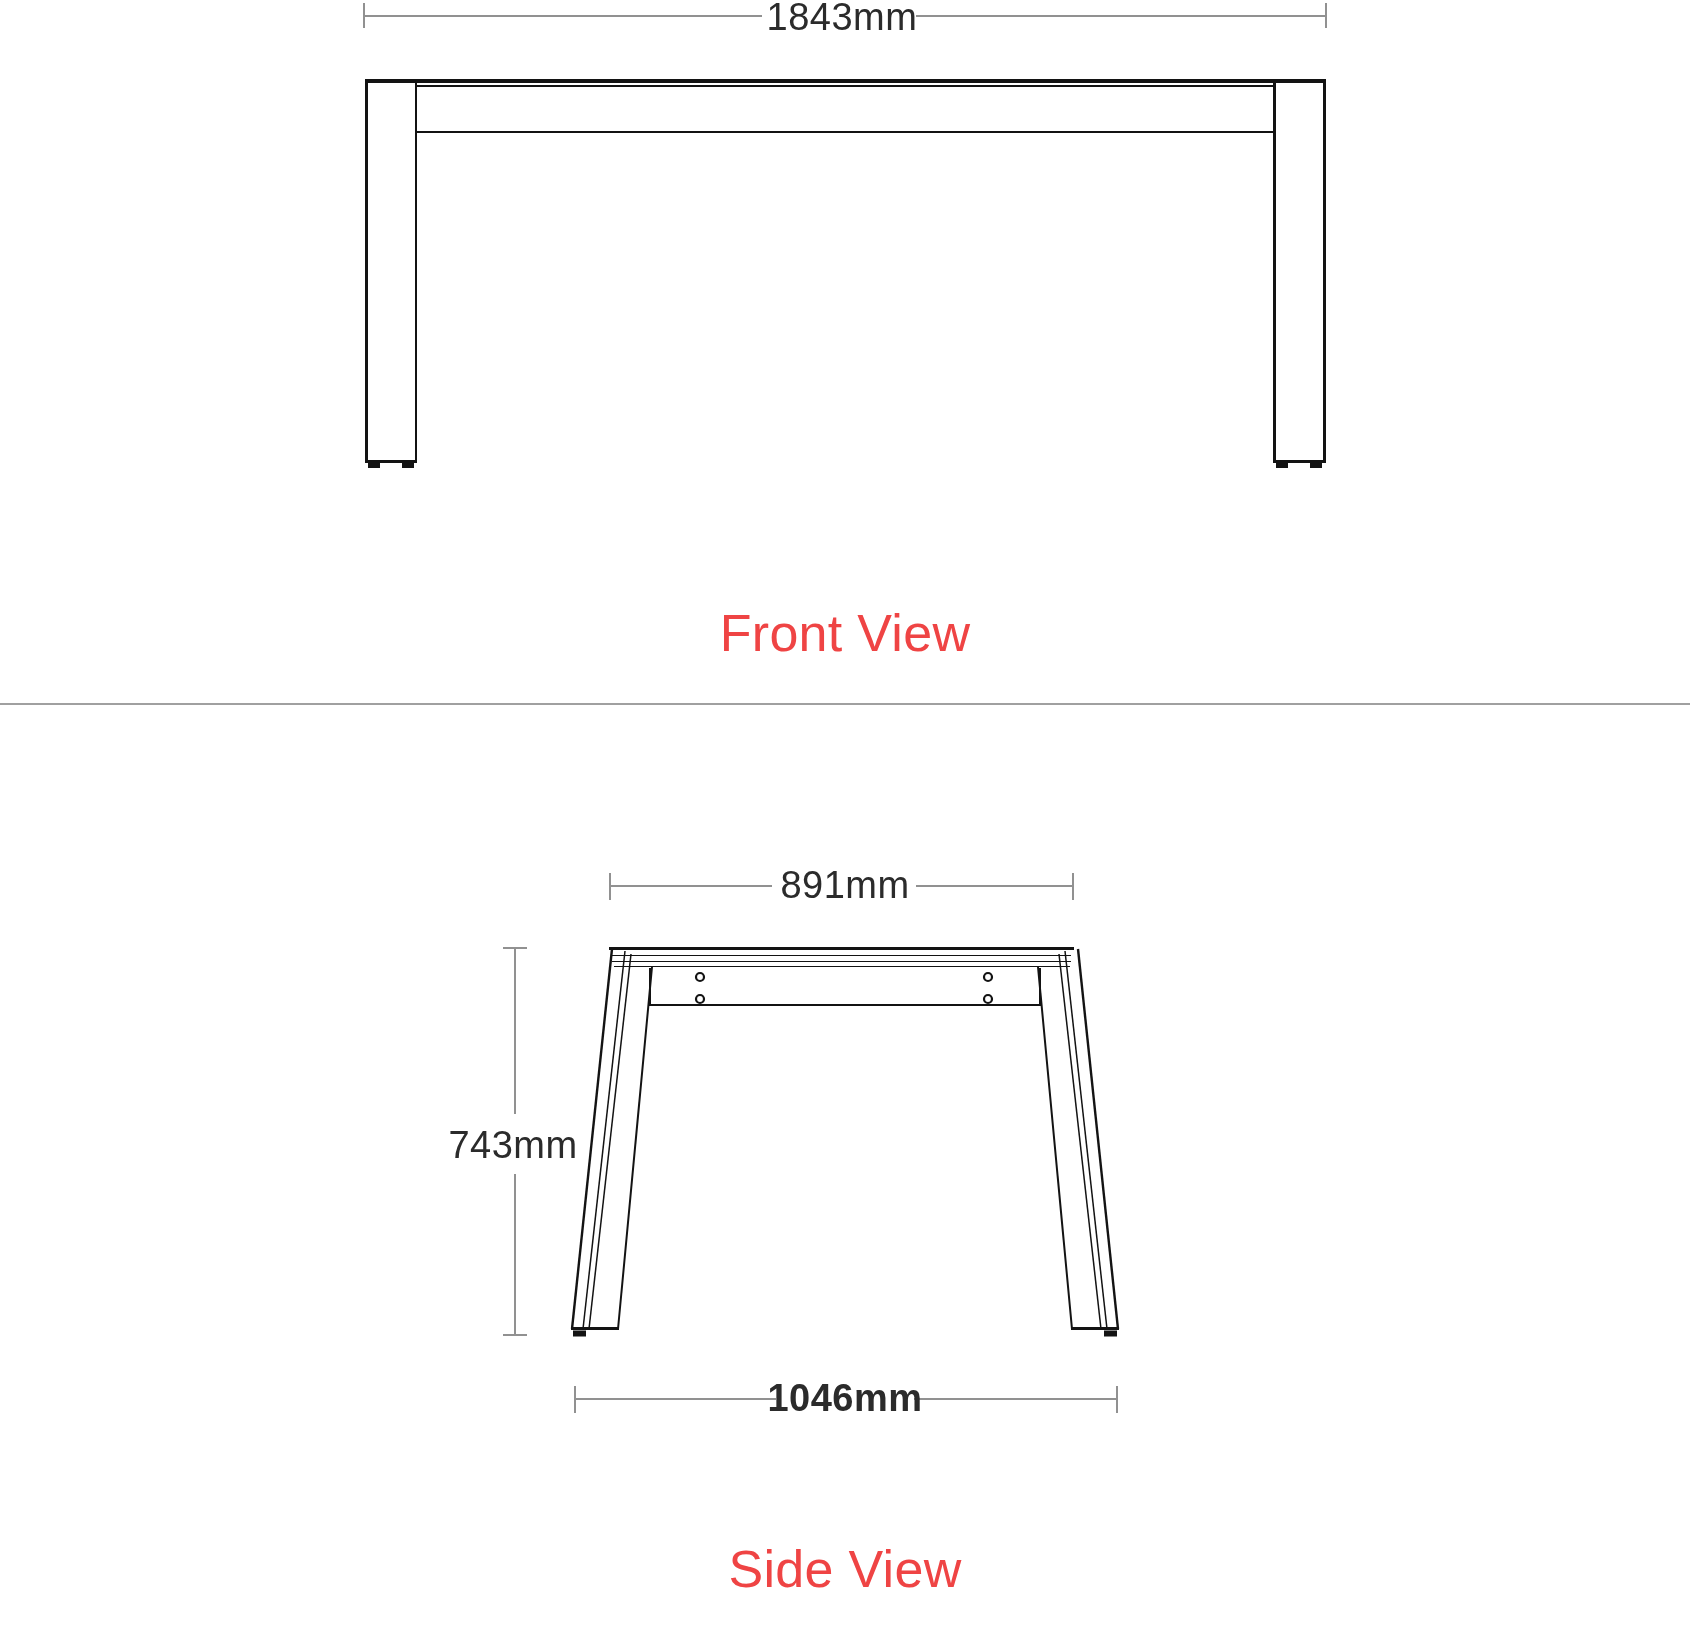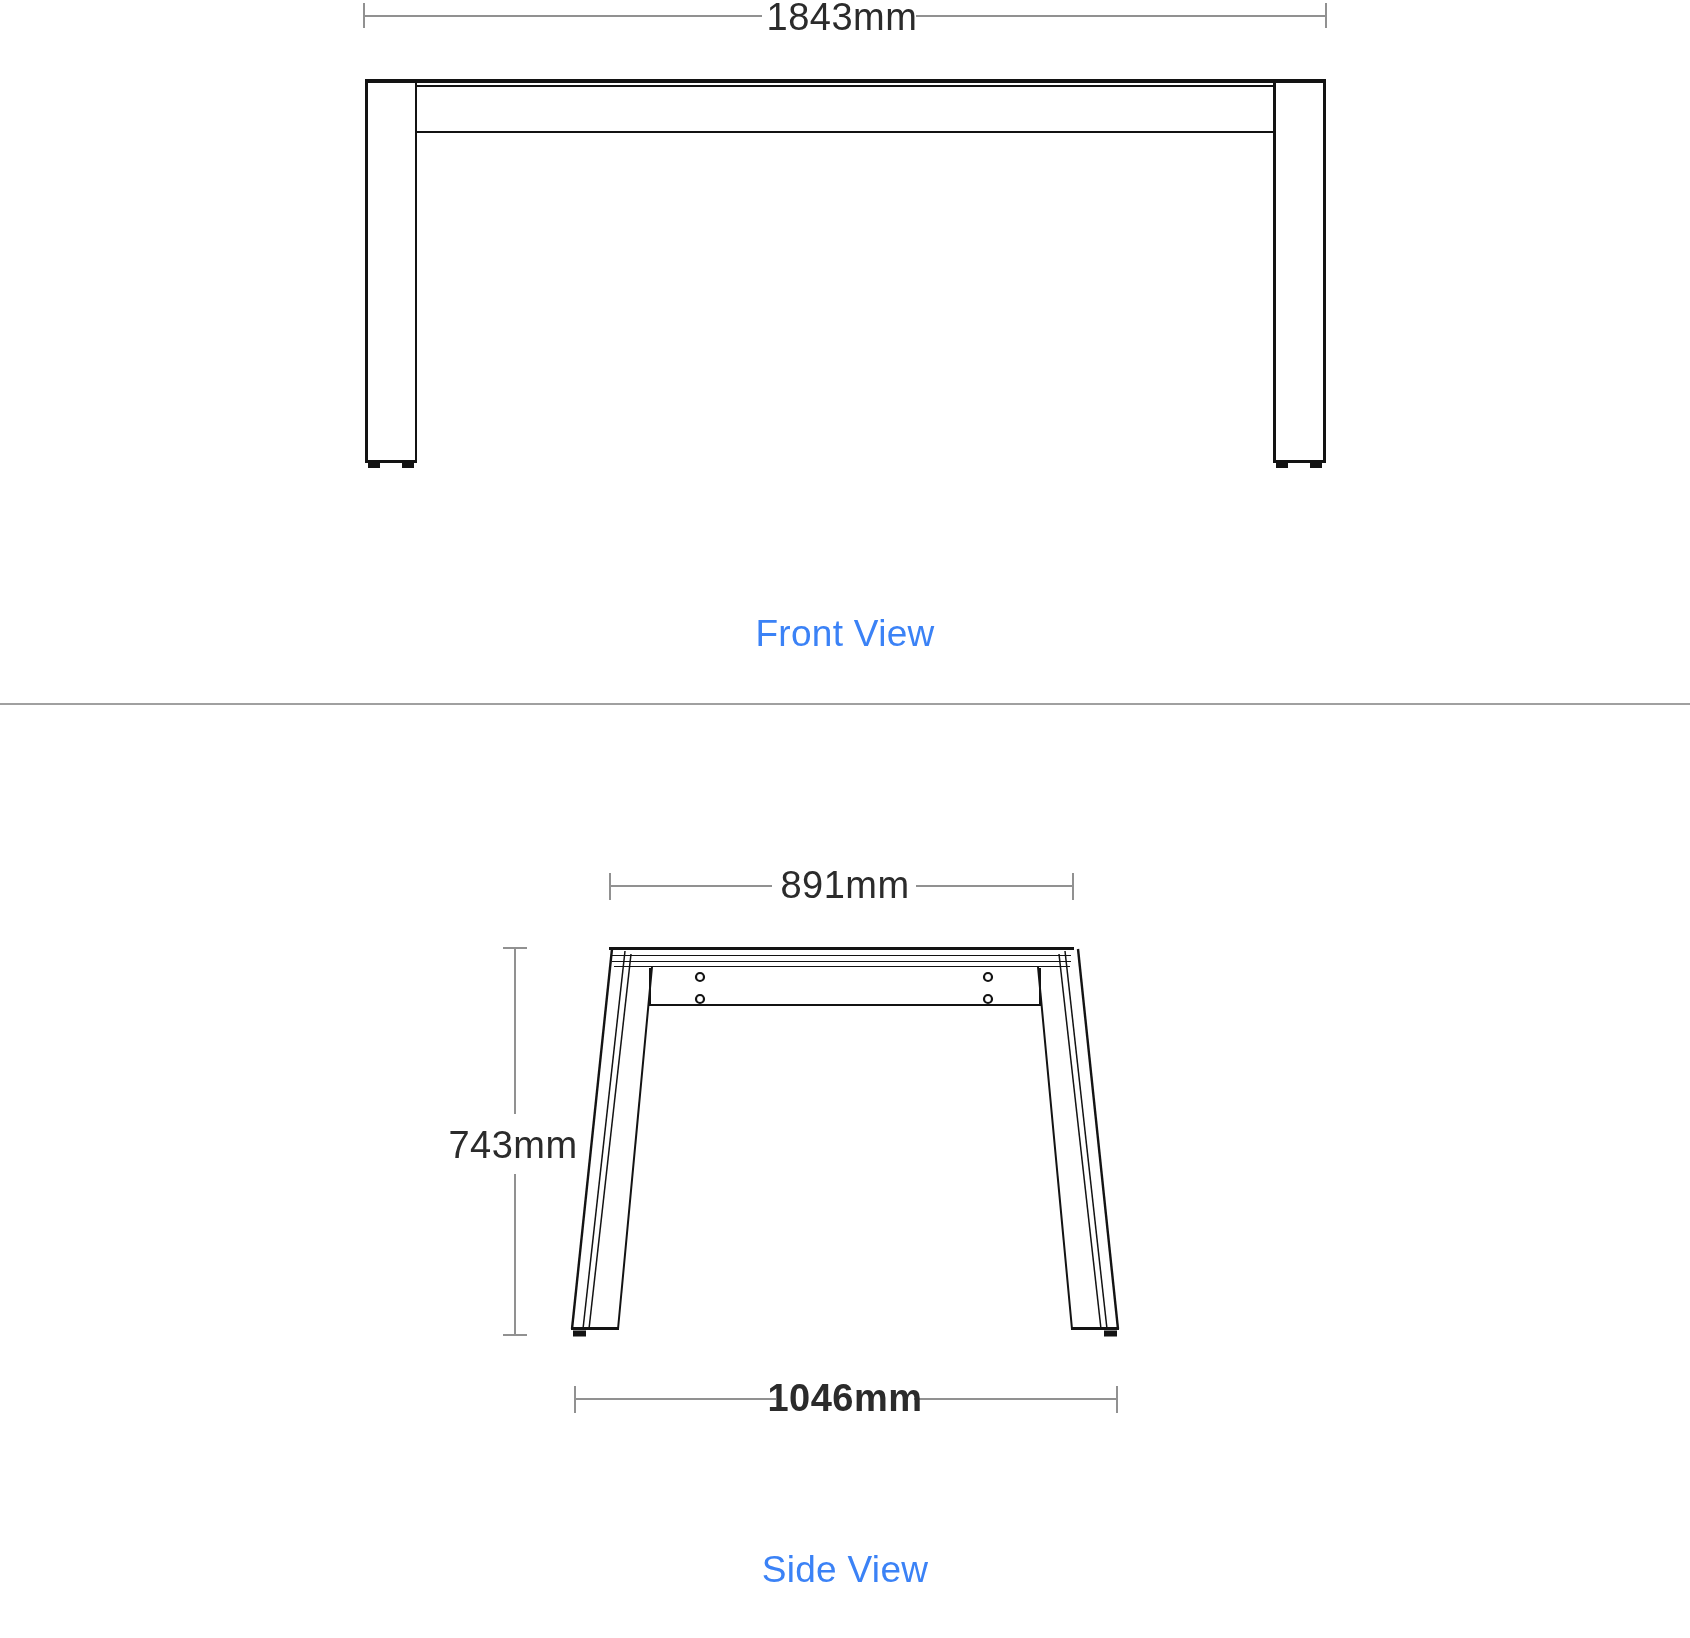--- a/index.html
+++ b/index.html
@@ -26,23 +26,23 @@
     font-size: 38px;
     font-weight: 400;
     color: #2b2b2b;
     line-height: 1;
     white-space: nowrap;
     letter-spacing: 0.5px;
   }
   .view-label {
     position: absolute;
     transform: translate(-50%, -50%);
-    font-size: 37px;
+    font-size: 52px;
     font-weight: 500;
-    color: #3b82f6;
+    color: #ef4444;
     line-height: 1;
     white-space: nowrap;
     letter-spacing: 0.3px;
   }
 </style>
 </head>
 <body>
 
 <div class="canvas">
 

